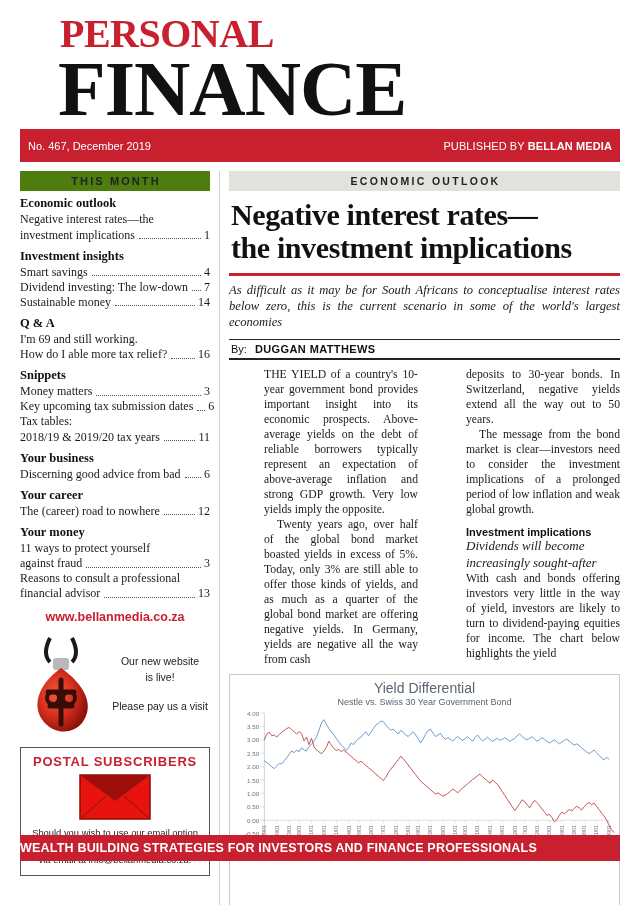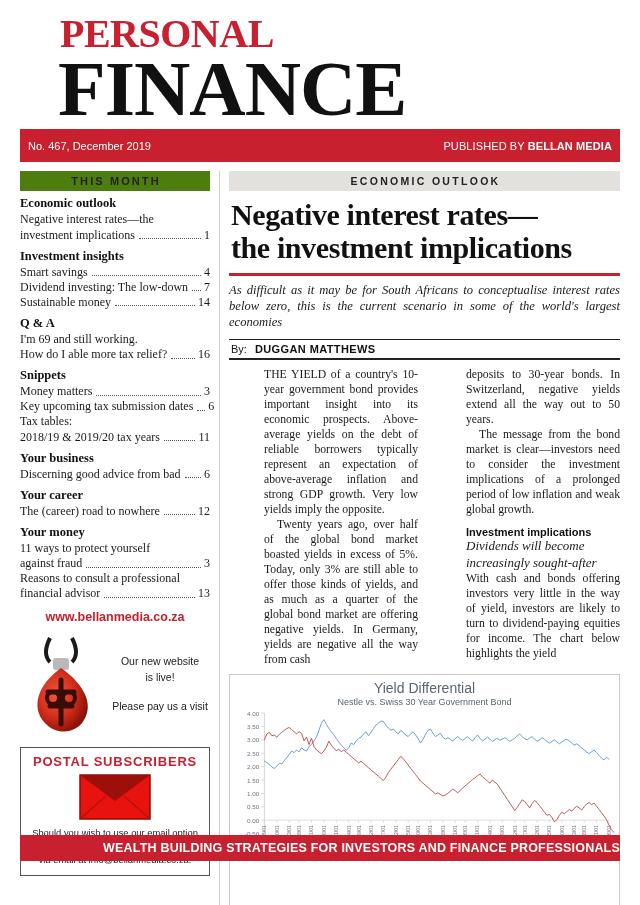--- a/index.html
+++ b/index.html
@@ -147,21 +147,21 @@
   }
   .chart-sub{
     text-align:center;font-family:"Liberation Sans", sans-serif;
     font-size:9px;color:#5a6472;margin-bottom:2px;
   }
   .chart-svg{display:block;width:100%;height:208px;}
 
   
   .footer{
     position:absolute;left:20px;right:20px;bottom:44px;
-    background:#C8202E;color:#fff;text-align:right;
+    background:#C8202E;color:#fff;text-align:left;
     font-family:"Liberation Sans", sans-serif;font-weight:bold;
     font-size:12.5px;letter-spacing:0.2px;padding:6px 0;
   }
 </style>
 </head>
 <body>
 
 <div class="page">
 
   <div class="masthead">

